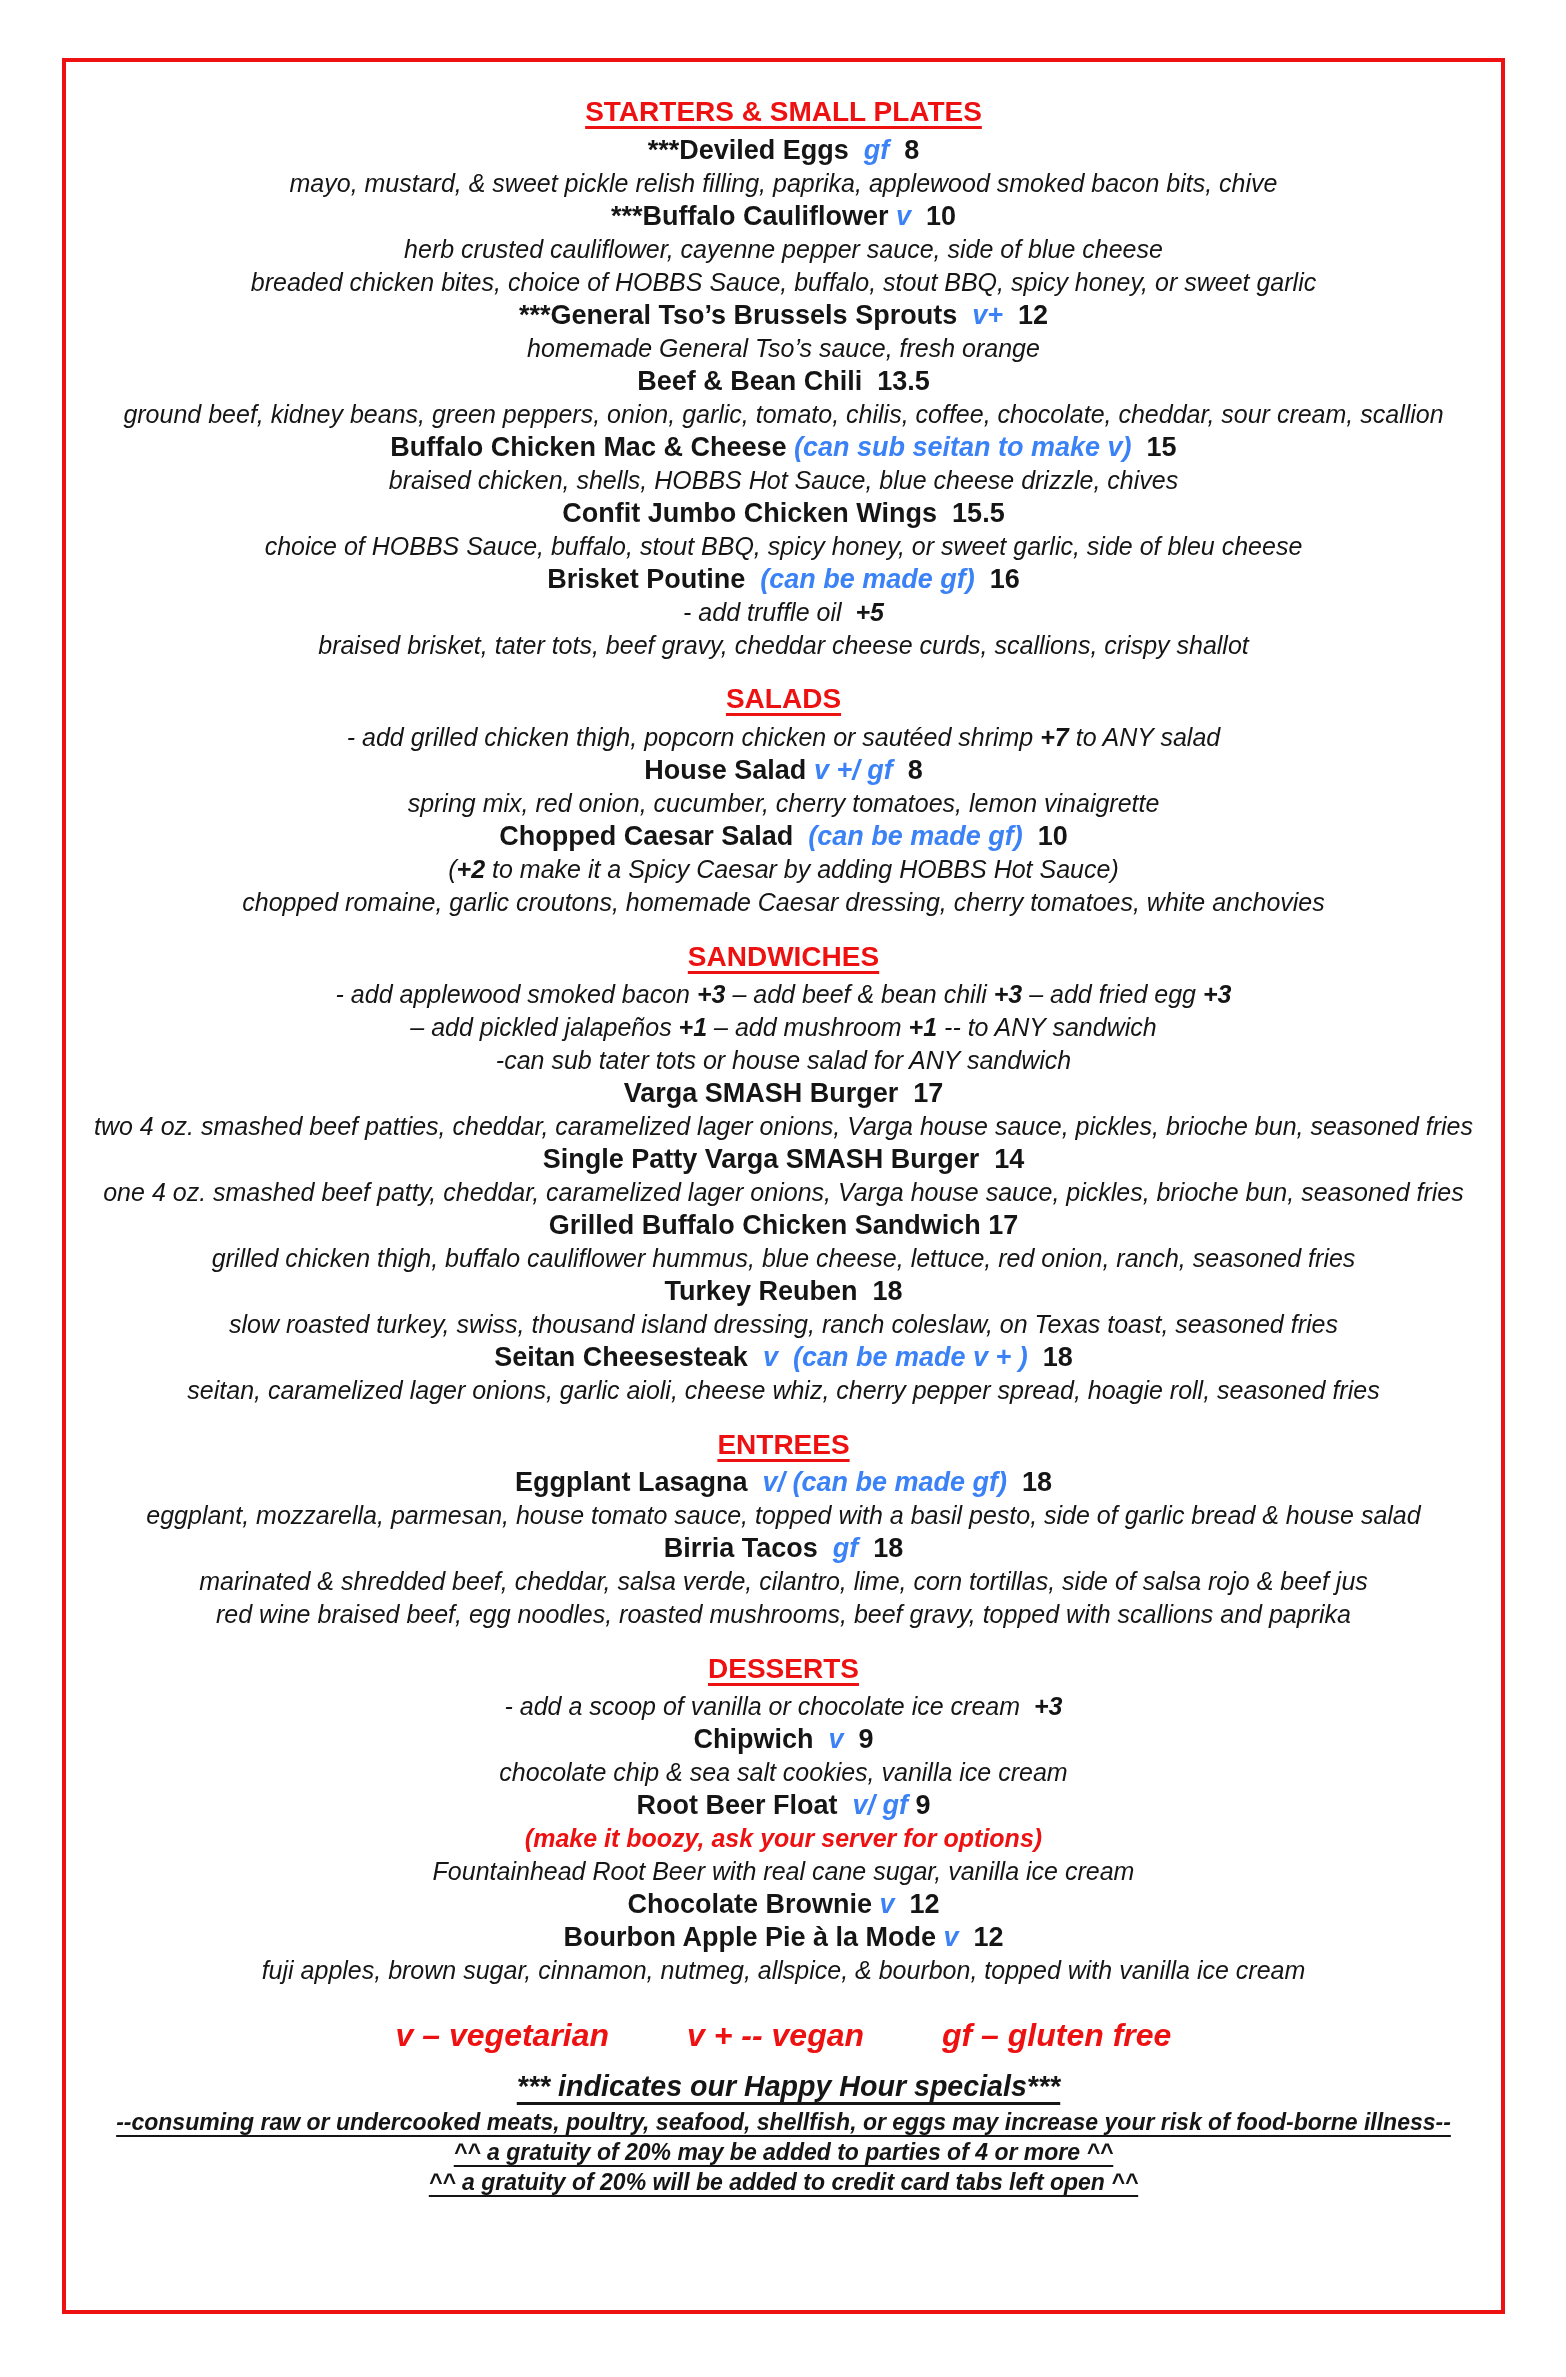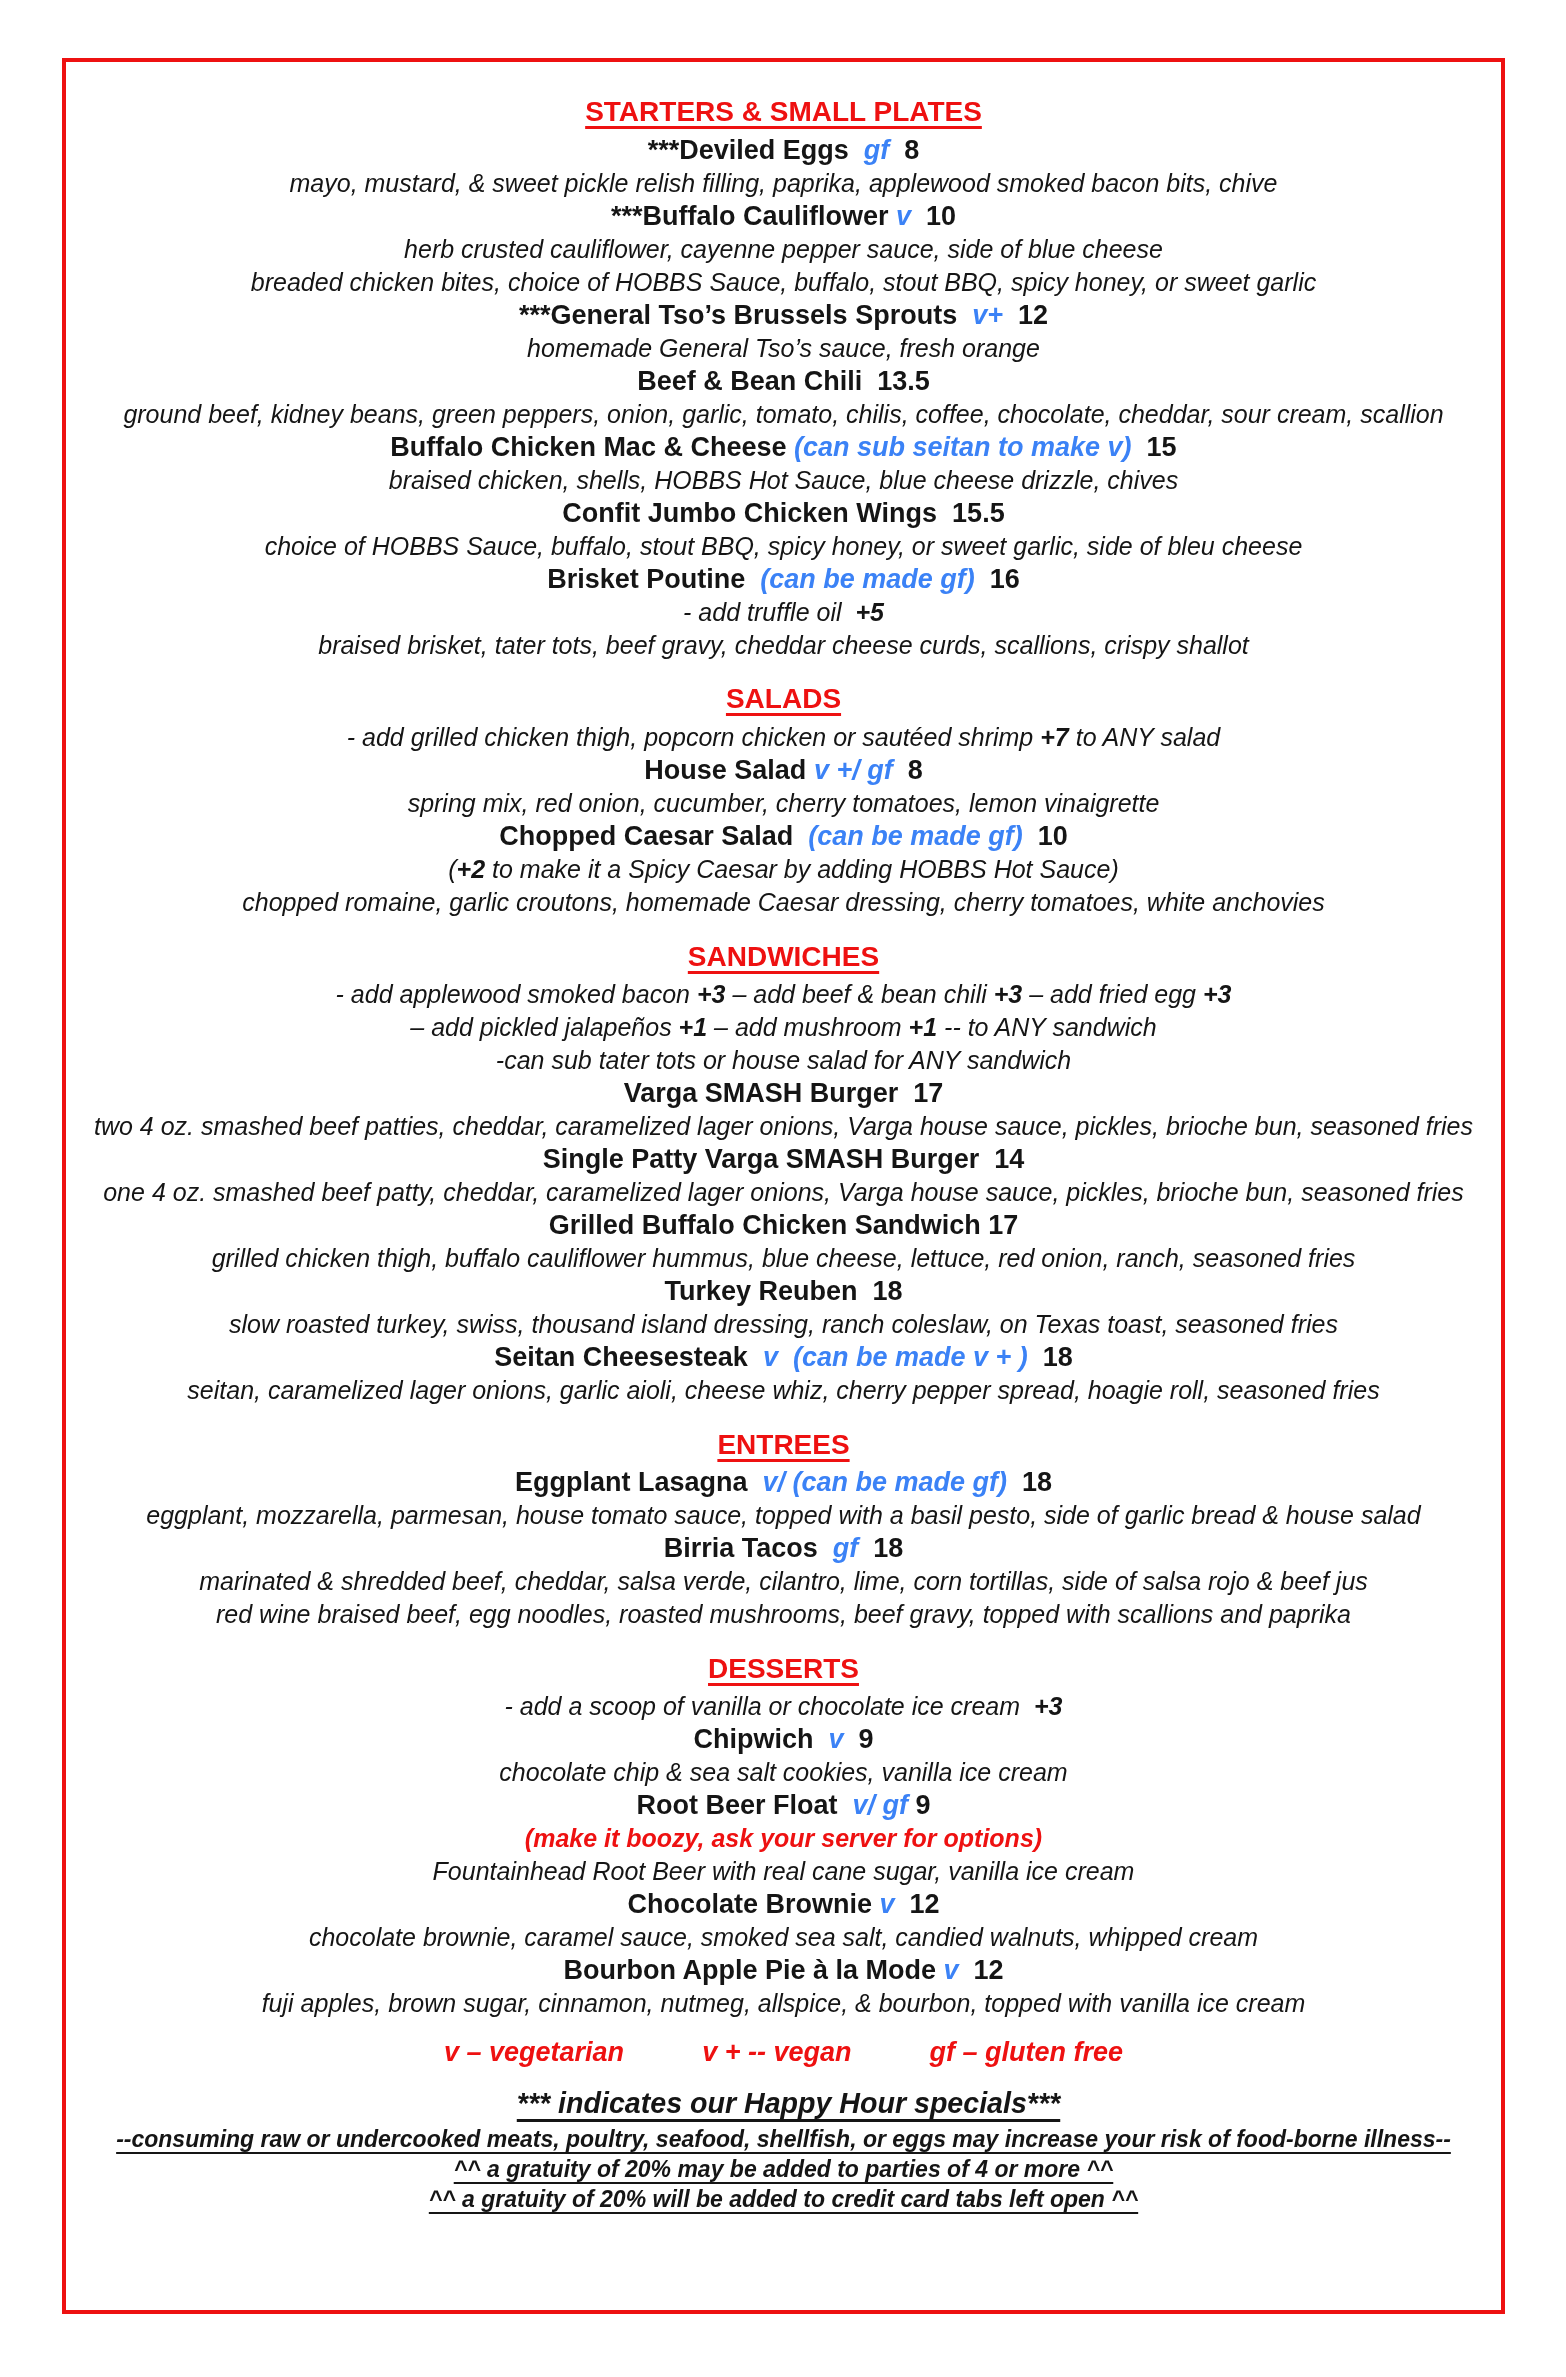--- a/index.html
+++ b/index.html
@@ -43,22 +43,22 @@
   .part.t { color: #3b82f6; font-style: italic; font-weight: 700; }
   .part.db { font-weight: 700; }
   .part.r { color: #ee1111; font-weight: 700; }
   .legend {
     display: flex;
     justify-content: center;
     gap: 78px;
     color: #ee1111;
     font-weight: 700;
     font-style: italic;
-    font-size: 27px;
-    margin: 16px 0 13px;
+    font-size: 32px;
+    margin: 32px 0 13px;
     line-height: 33px;
   }
   .happy-hour {
     font-weight: 700;
     font-style: italic;
     font-size: 28.6px;
     line-height: 42px;
     margin-top: 7.4px;
     text-decoration: underline;
     text-decoration-thickness: 2.8px;
@@ -134,21 +134,20 @@
       </section>
       <section class="menu-section">
         <h2 class="section-title">DESSERTS</h2>
         <div class="line note"><span class="part d">- add a scoop of vanilla or chocolate ice cream  </span><span class="part db">+3</span></div>
         <div class="line item"><span class="part n">Chipwich  </span><span class="part t">v</span><span class="part n">  9</span></div>
         <div class="line desc"><span class="part d">chocolate chip &amp; sea salt cookies, vanilla ice cream</span></div>
         <div class="line item"><span class="part n">Root Beer Float  </span><span class="part t">v/ gf</span><span class="part n"> 9</span></div>
         <div class="line note"><span class="part r">(make it boozy, ask your server for options)</span></div>
         <div class="line desc"><span class="part d">Fountainhead Root Beer with real cane sugar, vanilla ice cream</span></div>
         <div class="line item"><span class="part n">Chocolate Brownie </span><span class="part t">v</span><span class="part n">  12</span></div>
-        <div class="line desc"><span class="part d">chocolate brownie, caramel sauce, smoked sea salt, candied walnuts, whipped cream</span></div>
         <div class="line item"><span class="part n">Bourbon Apple Pie à la Mode </span><span class="part t">v</span><span class="part n">  12</span></div>
         <div class="line desc"><span class="part d">fuji apples, brown sugar, cinnamon, nutmeg, allspice, &amp; bourbon, topped with vanilla ice cream</span></div>
       </section>
       <div class="legend">
         <span class="legend-item">v – vegetarian</span>
         <span class="legend-item">v + -- vegan</span>
         <span class="legend-item">gf – gluten free</span>
       </div>
       <div class="line happy-hour">*** indicates our Happy Hour specials***</div>
       <div class="line disclaimer">--consuming raw or undercooked meats, poultry, seafood, shellfish, or eggs may increase your risk of food-borne illness--</div>

